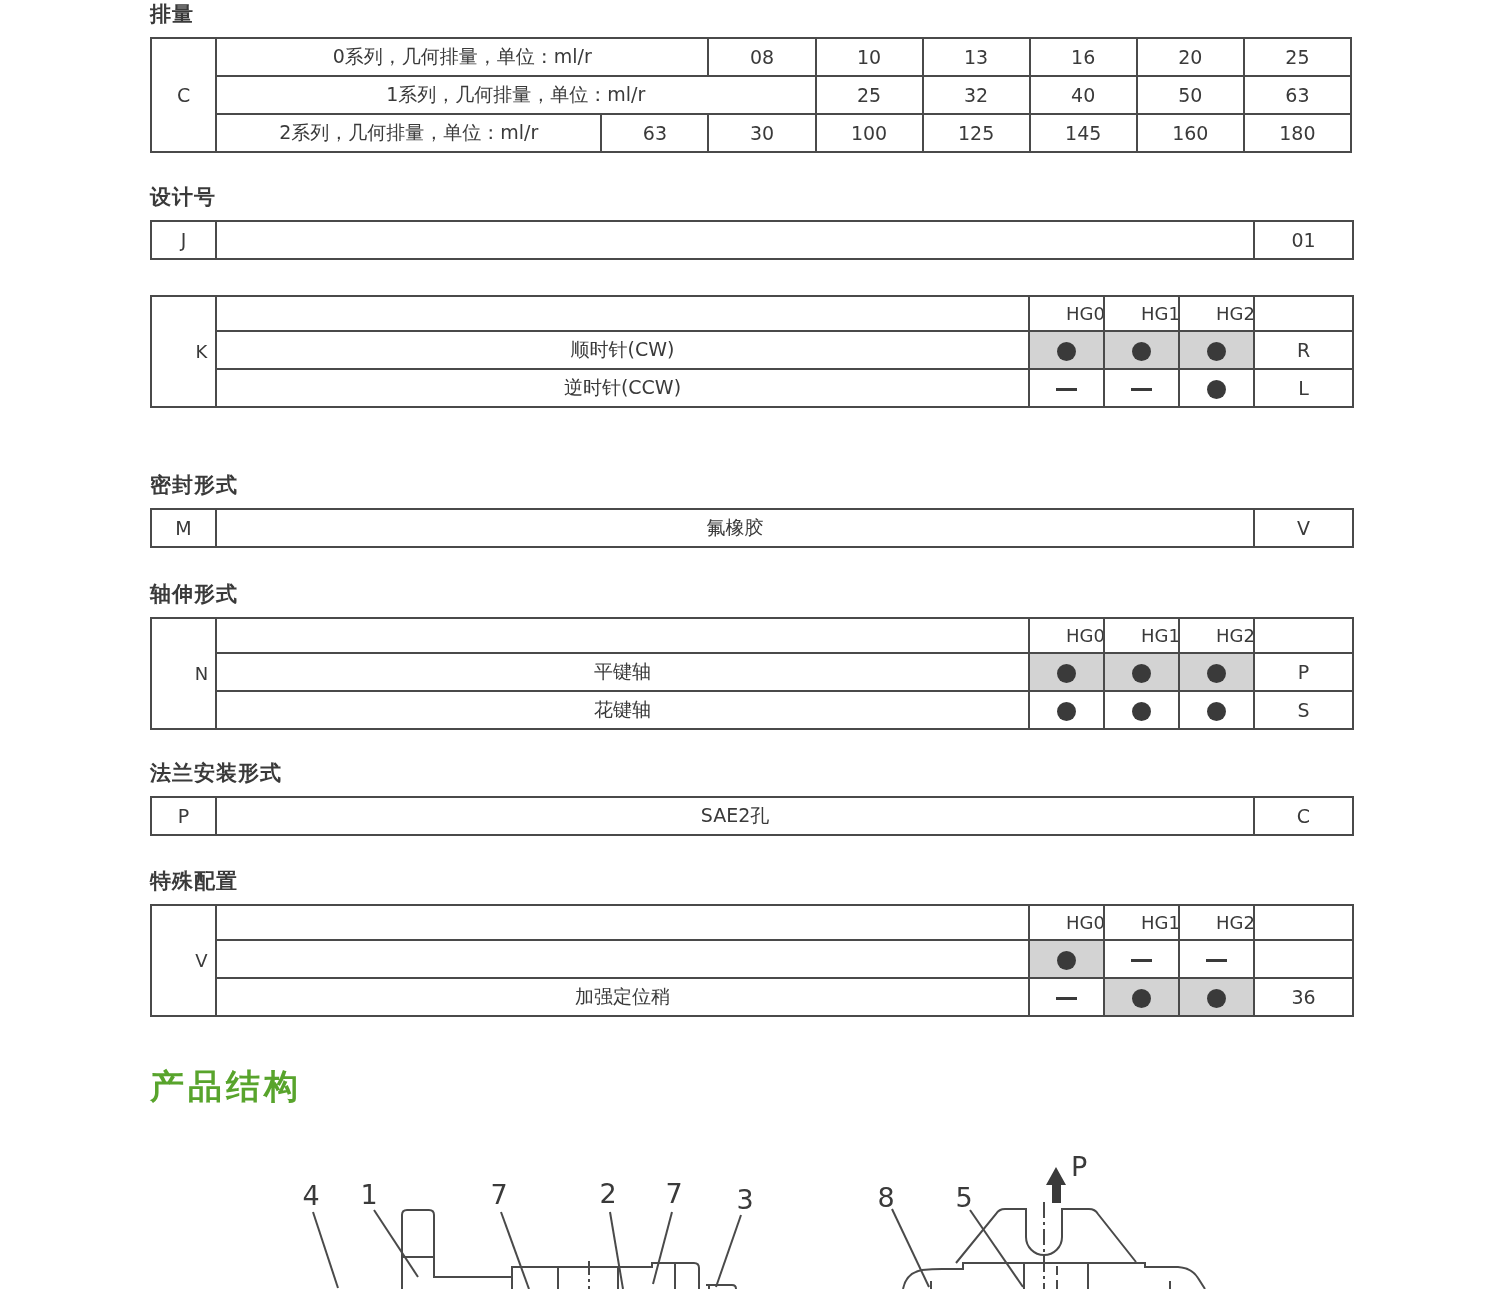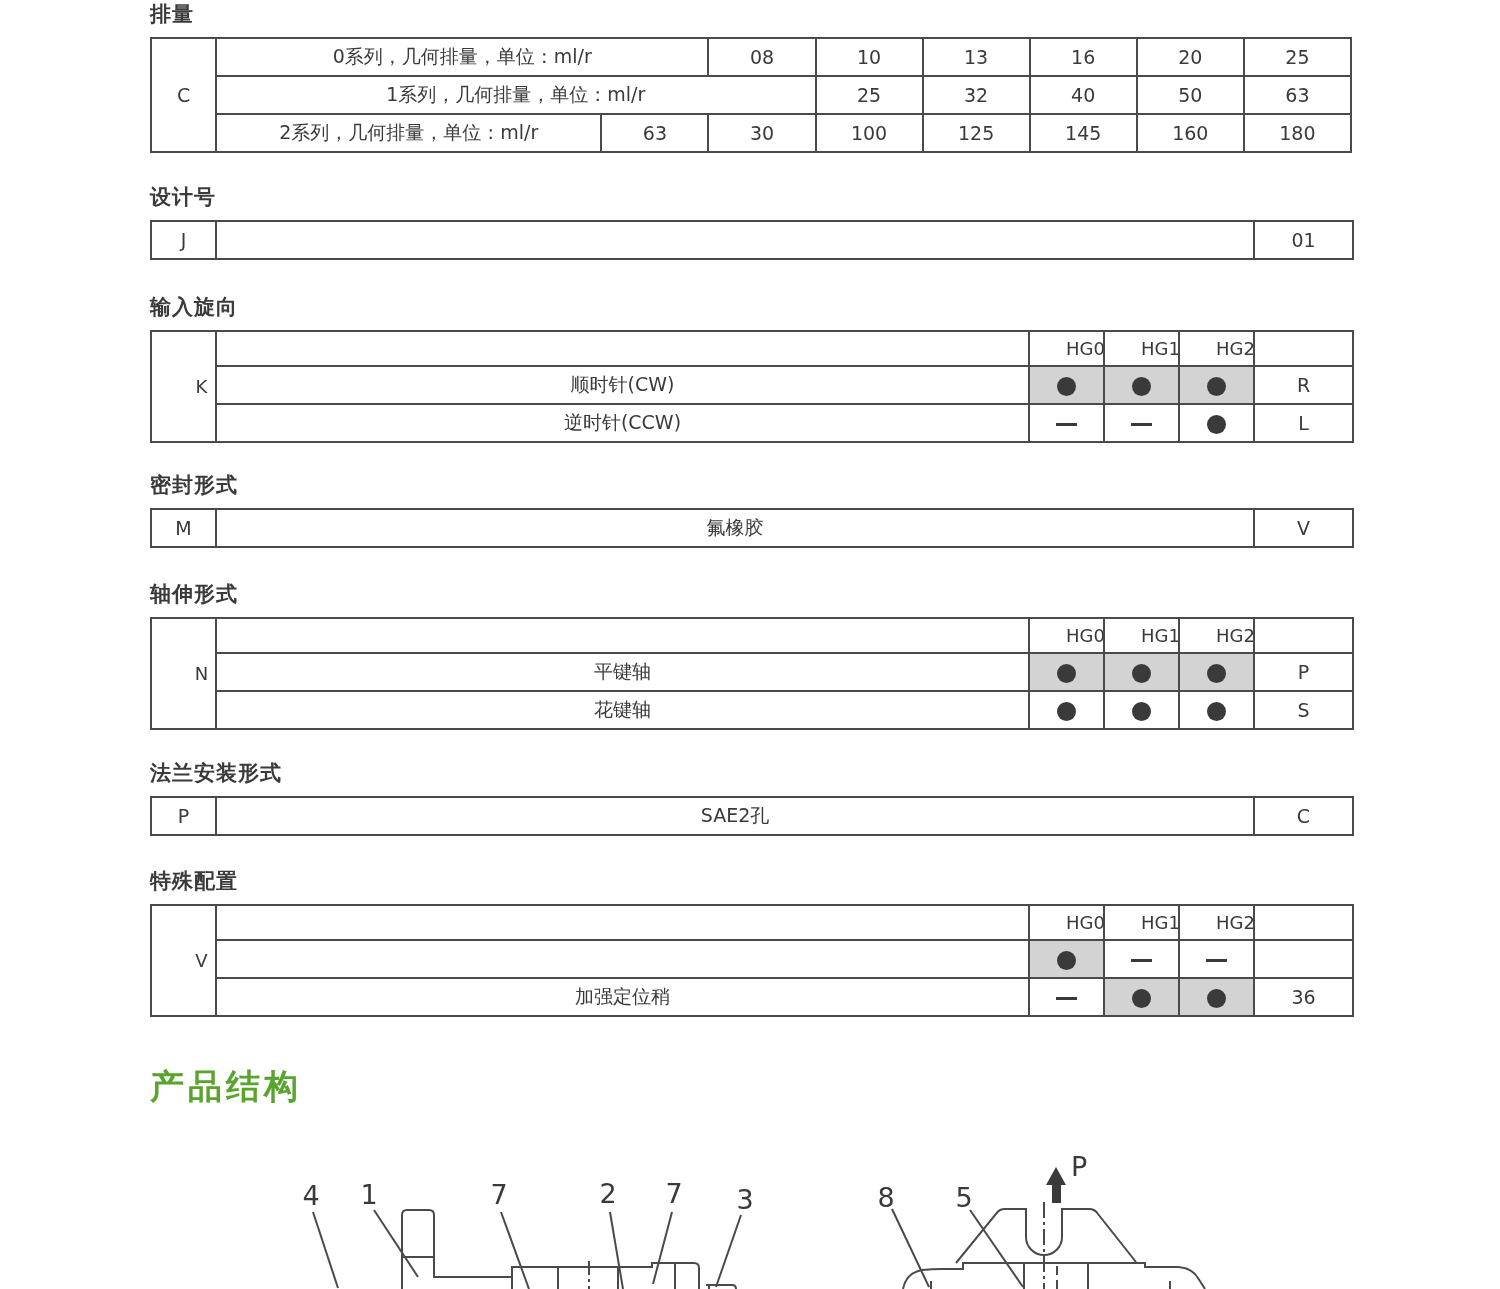--- a/index.html
+++ b/index.html
@@ -126,21 +126,20 @@
           <tr>
         <td>J</td>
         <td class="desc"></td>
         <td>01</td>
       </tr>
     </tbody>
       </table>
   </section>
 
   <section class="sec" style="top:295px">
-    <h3>输入旋向</h3>
     <table class="spec-table t-hg">
       <colgroup>
           <col class="c-code">
           <col class="c-desc">
           <col class="c-hg">
           <col class="c-hg">
           <col class="c-hg">
           <col class="c-val">
         </colgroup>
       <tbody>

